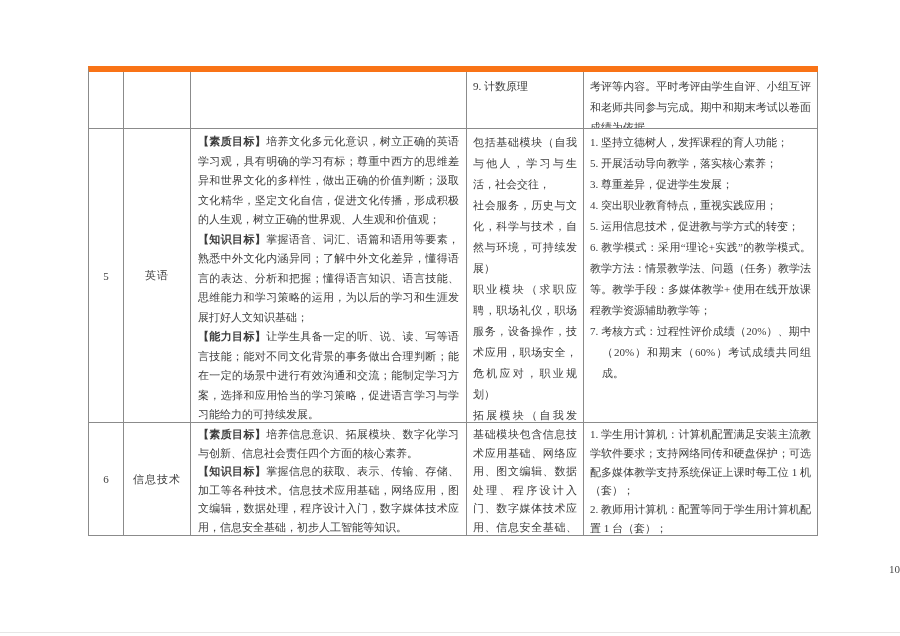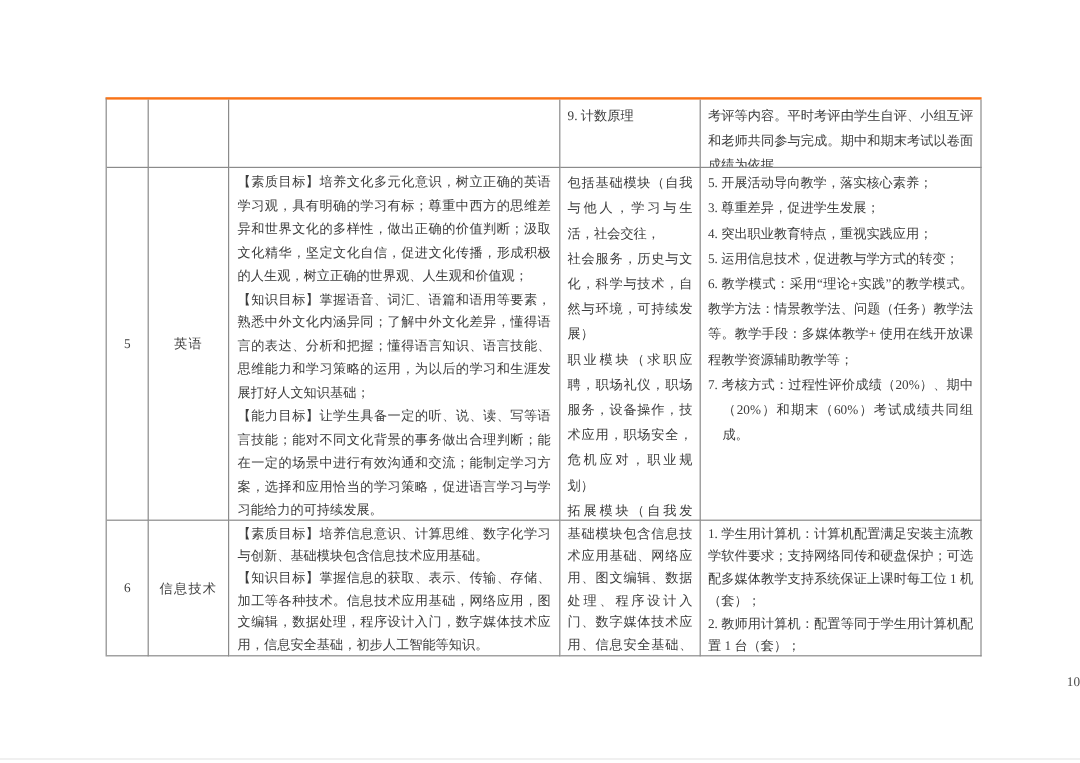--- a/index.html
+++ b/index.html
@@ -4,46 +4,46 @@
 <style>
   html,body { margin:0; padding:0; }
   body {
     width:900px; height:636px; background:#ffffff;
     font-family:"Liberation Serif","DejaVu Serif",serif;
     color:#3c3c3c;
   }
   .page { position:relative; width:900px; height:636px; background:#fff; overflow:hidden; }
 
   .doc-table {
-    position:absolute; left:88px; top:81px;
+    position:absolute; left:88px; top:66px;
     display:grid;
     grid-template-columns:35px 67px 276px 117px 234px;
     grid-template-rows:57px 294px 113px;
-    border-top:2px solid #f97316;
+    border-top:6px solid #f97316;
     border-left:1px solid #8b8b8b;
   }
   .cell {
     border-right:1px solid #8b8b8b;
     border-bottom:1px solid #8b8b8b;
     overflow:hidden; box-sizing:border-box;
     font-size:11px;
   }
   .cell p { margin:0; }
   .center { display:flex; align-items:center; justify-content:center; }
 
   .obj-b   { padding:3px 7px 0; line-height:19.5px; text-align:justify; }
   .obj-c   { padding:2px 7px 0; line-height:18.6px; text-align:justify; }
   .cont-a  { padding:4px 6px 0; line-height:20px; }
   .cont-b  { padding:3px 6px 0; line-height:21px;   text-align:justify; }
   .cont-c  { padding:2px 6px 0; line-height:18.6px; text-align:justify; }
   .teach-a { padding:4px 6px 0; line-height:20.5px; text-align:justify; }
   .teach-b { padding:3px 6px 0; line-height:21px;   text-align:justify; }
   .teach-c { padding:2px 6px 0; line-height:18.8px; text-align:justify; }
 
-  .obj-label { font-weight:normal; }
+  .obj-label { font-weight:bold; }
   .hang { padding-left:12px; text-indent:-12px; }
   .course-name { letter-spacing:1px; }
 
   .page-num {
     position:absolute; left:0; right:0; top:563px;
     text-align:right; font-size:11px; color:#4a4a4a;
   }
   .bottom-edge {
     position:absolute; left:0; right:0; bottom:3px; height:1px; background:#e6e6e6;
   }
@@ -76,36 +76,37 @@
       <p><b class="obj-label">【知识目标】</b><span>掌握语音、词汇、语篇和语用等要素，熟悉中外文化内涵异同；了解中外文化差异，懂得语言的表达、分析和把握；懂得语言知识、语言技能、思维能力和学习策略的运用，为以后的学习和生涯发展打好人文知识基础；</span></p>
       <p><b class="obj-label">【能力目标】</b><span>让学生具备一定的听、说、读、写等语言技能；能对不同文化背景的事务做出合理判断；能在一定的场景中进行有效沟通和交流；能制定学习方案，选择和应用恰当的学习策略，促进语言学习与学习能给力的可持续发展。</span></p>
     </div>
     <div class="cell cont-b">
       <p>包括基础模块（自我与他人，学习与生活，社会交往，</p>
       <p>社会服务，历史与文化，科学与技术，自然与环境，可持续发展）</p>
       <p>职业模块（求职应聘，职场礼仪，职场服务，设备操作，技术应用，职场安全，危机应对，职业规划）</p>
       <p>拓展模块（自我发展，技术创新，环境保护）</p>
     </div>
     <div class="cell teach-b">
+      <p>1. 坚持立德树人，发挥课程的育人功能；</p>
       <p>5. 开展活动导向教学，落实核心素养；</p>
       <p>3. 尊重差异，促进学生发展；</p>
       <p>4. 突出职业教育特点，重视实践应用；</p>
       <p>5. 运用信息技术，促进教与学方式的转变；</p>
       <p>6. 教学模式：采用“理论+实践”的教学模式。教学方法：情景教学法、问题（任务）教学法等。教学手段：多媒体教学+ 使用在线开放课程教学资源辅助教学等；</p>
       <p class="hang">7. 考核方式：过程性评价成绩（20%）、期中（20%）和期末（60%）考试成绩共同组成。</p>
     </div>
 
     <div class="cell center">
       <span>6</span>
     </div>
     <div class="cell center">
       <span class="course-name">信息技术</span>
     </div>
     <div class="cell obj-c">
-      <p><b class="obj-label">【素质目标】</b><span>培养信息意识、计算思维、数字化学习与创新、基础模块包含信息技术应用基础。</span></p>
+      <p><b class="obj-label">【素质目标】</b><span>培养信息意识、拓展模块、数字化学习与创新、信息社会责任四个方面的核心素养。</span></p>
       <p><b class="obj-label">【知识目标】</b><span>掌握信息的获取、表示、传输、存储、加工等各种技术。信息技术应用基础，网络应用，图文编辑，数据处理，程序设计入门，数字媒体技术应用，信息安全基础，初步人工智能等知识。</span></p>
     </div>
     <div class="cell cont-c">
       <p>基础模块包含信息技术应用基础、网络应用、图文编辑、数据处理、程序设计入门、数字媒体技术应用、信息安全基础、人工</p>
     </div>
     <div class="cell teach-c">
       <p>1. 学生用计算机：计算机配置满足安装主流教学软件要求；支持网络同传和硬盘保护；可选配多媒体教学支持系统保证上课时每工位 1 机（套）；</p>
       <p>2. 教师用计算机：配置等同于学生用计算机配置 1 台（套）；</p>
     </div>
 

